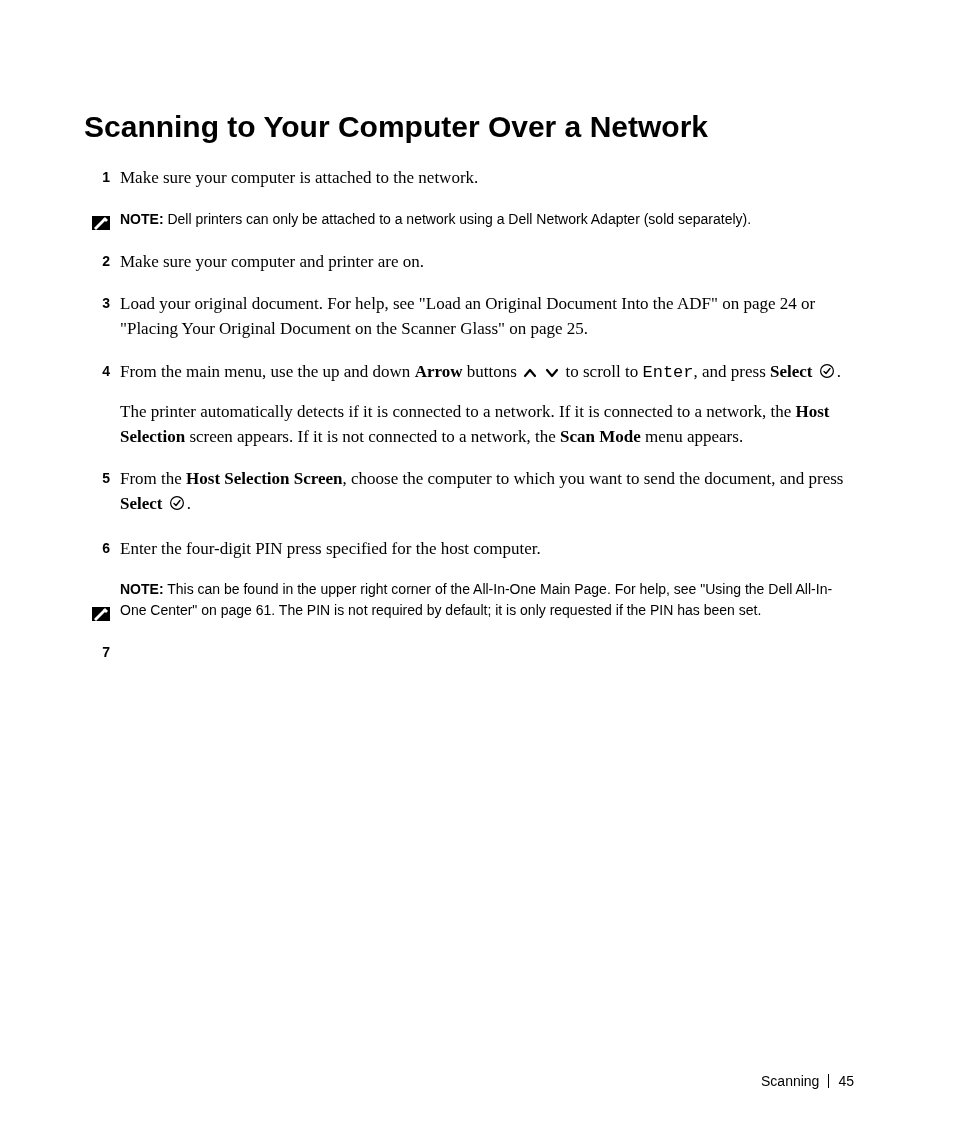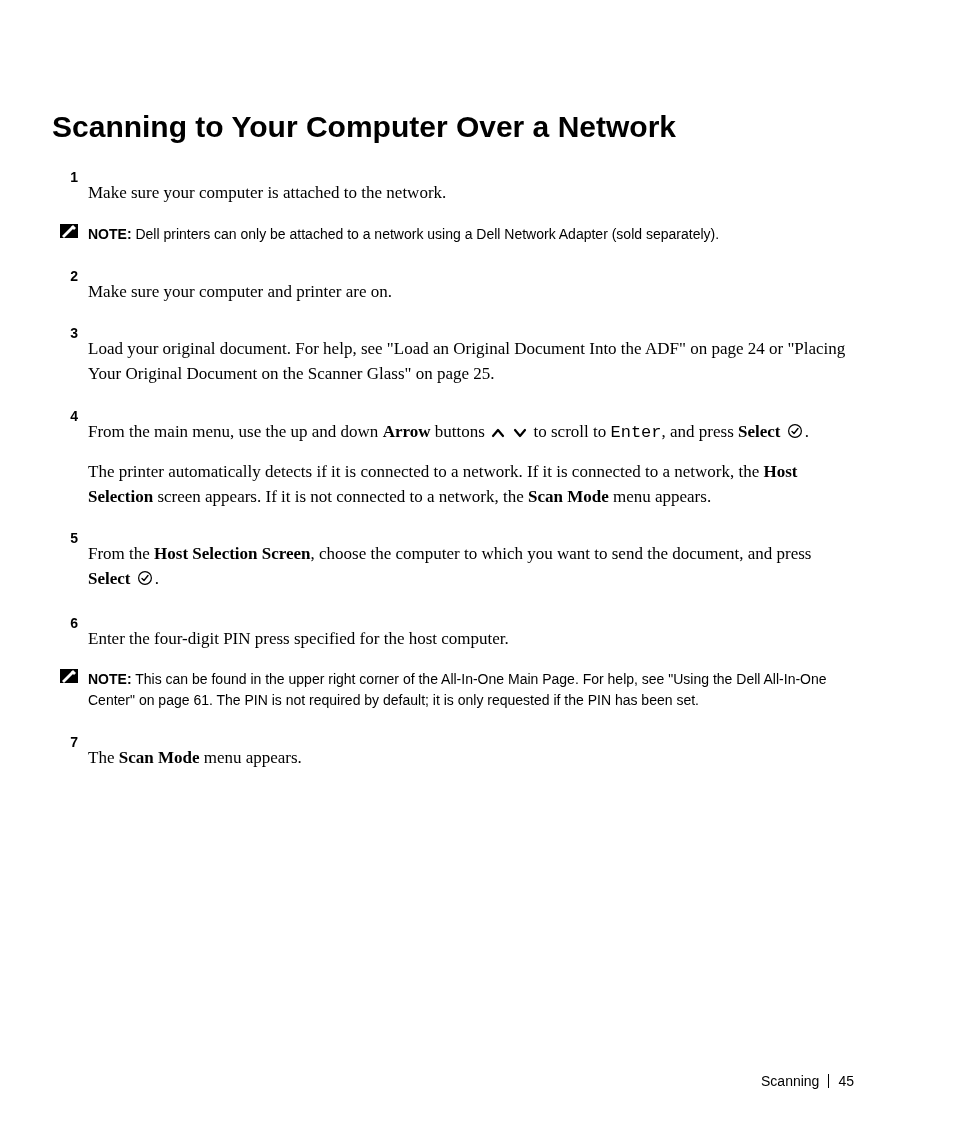--- a/index.html
+++ b/index.html
@@ -7,21 +7,21 @@
     padding: 0;
     background: #ffffff;
     font-family: Georgia, "Times New Roman", serif;
     color: #000000;
   }
   .page {
     width: 954px;
     height: 1145px;
     position: relative;
     box-sizing: border-box;
-    padding: 110px 100px 80px 52px;
+    padding: 110px 100px 80px 84px;
   }
   .heading {
     font-family: "Arial Narrow", Arial, sans-serif;
     font-stretch: condensed;
     font-weight: 700;
     font-size: 30px;
     letter-spacing: 0px;
     margin: 0 0 22px 0;
   }
   .step {
@@ -36,28 +36,27 @@
     font-family: Arial, sans-serif;
     font-weight: 700;
     font-size: 14px;
     padding-top: 3px;
     padding-right: 10px;
   }
   .stepbody {
     flex: 1 1 auto;
     font-size: 17px;
     line-height: 1.45;
-    margin-top: 15px;
   }
   .stepbody p { margin: 0 0 14px 0; }
   .stepbody p:last-child { margin-bottom: 0; }
 
   .note {
     display: flex;
-    align-items: flex-start;
+    align-items: flex-end;
     margin: 4px 0 20px 0;
   }
   .note-icon {
     width: 26px;
     flex: 0 0 26px;
     display: flex;
     justify-content: flex-end;
     padding-right: 10px;
   }
   .note-icon svg { display: block; }
@@ -197,23 +196,20 @@
       </svg>
     </div>
     <div class="note-body">
       <span class="note-label">NOTE:</span><span> This can be found in the upper right corner of the All-In-One Main Page. For help, see "Using the Dell All-In-One Center" on page 61. The PIN is not required by default; it is only requested if the PIN has been set.</span>
     </div>
   </div>
 
   <div class="step">
     <div class="stepnum">7</div>
     <div class="stepbody">
-      <p>
-        <span>The </span><span class="bold">Scan Mode</span><span> menu appears.</span>
-      </p>
     </div>
   </div>
 
   <div class="footer">
     <span>Scanning</span>
     <span class="sep"></span>
     <span>45</span>
   </div>
 
 </div>

